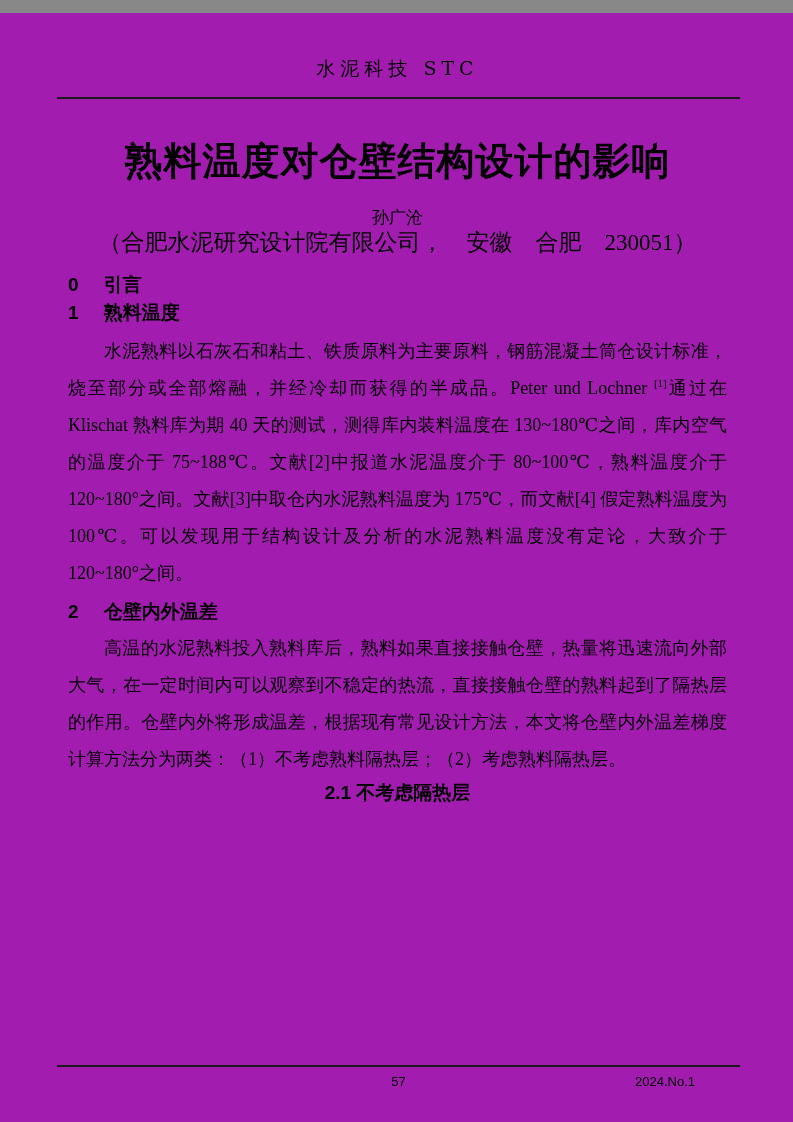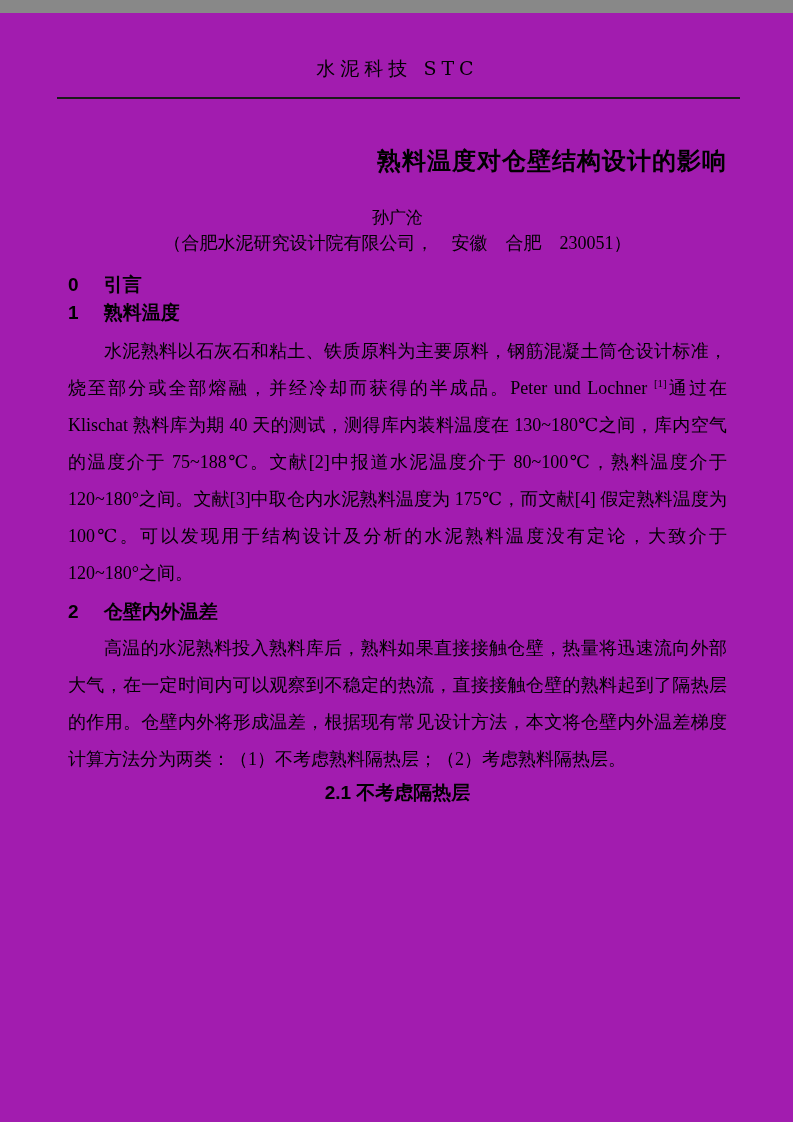--- a/index.html
+++ b/index.html
@@ -23,36 +23,36 @@
     font-family: "DejaVu Serif", "Liberation Serif", serif;
   }
   .header-rule {
     margin: 18px 0 0 -11px;
     width: 683px;
     height: 2px;
     background: #1a1a1a;
   }
   .article-title {
     margin: 42px 0 0 0;
-    text-align: right;
-    font-size: 24px;
+    text-align: center;
+    font-size: 38px;
     line-height: 40px;
     font-weight: 600;
     letter-spacing: 1px;
   }
   .author {
     margin-top: 26px;
     text-align: center;
     font-size: 17px;
     line-height: 22px;
   }
   .affiliation {
     margin-top: 2px;
     text-align: center;
-    font-size: 18px;
+    font-size: 23px;
     line-height: 24px;
   }
   .section-heading {
     margin: 16px 0 0 0;
     font-size: 19px;
     line-height: 28px;
     font-weight: 700;
     font-family: "Liberation Sans", "DejaVu Sans", sans-serif;
   }
   .section-heading.tight { margin-top: 0; }
@@ -130,14 +130,19 @@
   <p class="body-para gap6"><span>水泥熟料以石灰石和粘土、铁质原料为主要原料，钢筋混凝土筒仓设计标准，烧至部分或全部熔融，并经冷却而获得的半成品。Peter und Lochner </span><sup class="citation">[1]</sup><span>通过在 Klischat 熟料库为期 40 天的测试，测得库内装料温度在 130~180℃之间，库内空气的温度介于 75~188℃。文献[2]中报道水泥温度介于 80~100℃，熟料温度介于 120~180°之间。文献[3]中取仓内水泥熟料温度为 175℃，而文献[4] 假定熟料温度为 100℃。可以发现用于结构设计及分析的水泥熟料温度没有定论，大致介于 120~180°之间。</span></p>
 
   <div class="section-heading gap6">
     <span class="sec-num">2</span>
     <span class="sec-title">仓壁内外温差</span>
   </div>
   <p class="body-para gap4">高温的水泥熟料投入熟料库后，熟料如果直接接触仓壁，热量将迅速流向外部大气，在一定时间内可以观察到不稳定的热流，直接接触仓壁的熟料起到了隔热层的作用。仓壁内外将形成温差，根据现有常见设计方法，本文将仓壁内外温差梯度计算方法分为两类：（1）不考虑熟料隔热层；（2）考虑熟料隔热层。</p>
 
   <div class="subsection-heading">2.1 不考虑隔热层</div>
 
+  <div class="footer">
+    <div class="footer-rule"></div>
+    <span class="page-number">57</span>
+    <span class="issue">2024.No.1</span>
+  </div>
 
 </div>
 
 </body></html>

